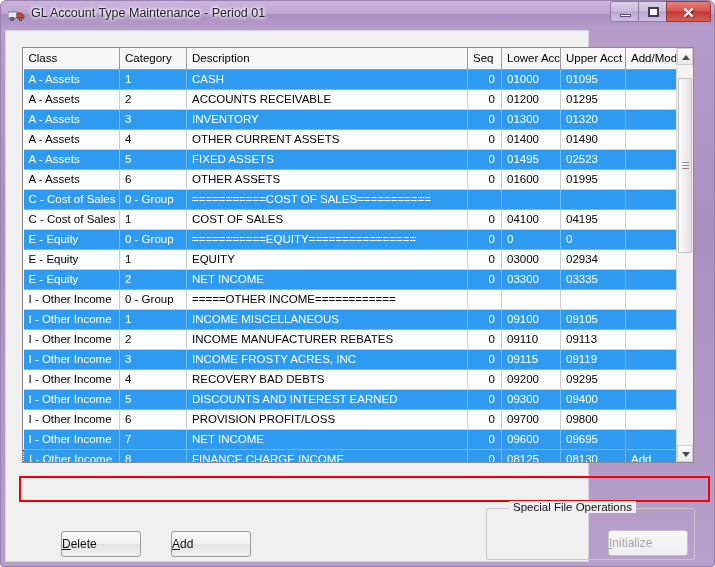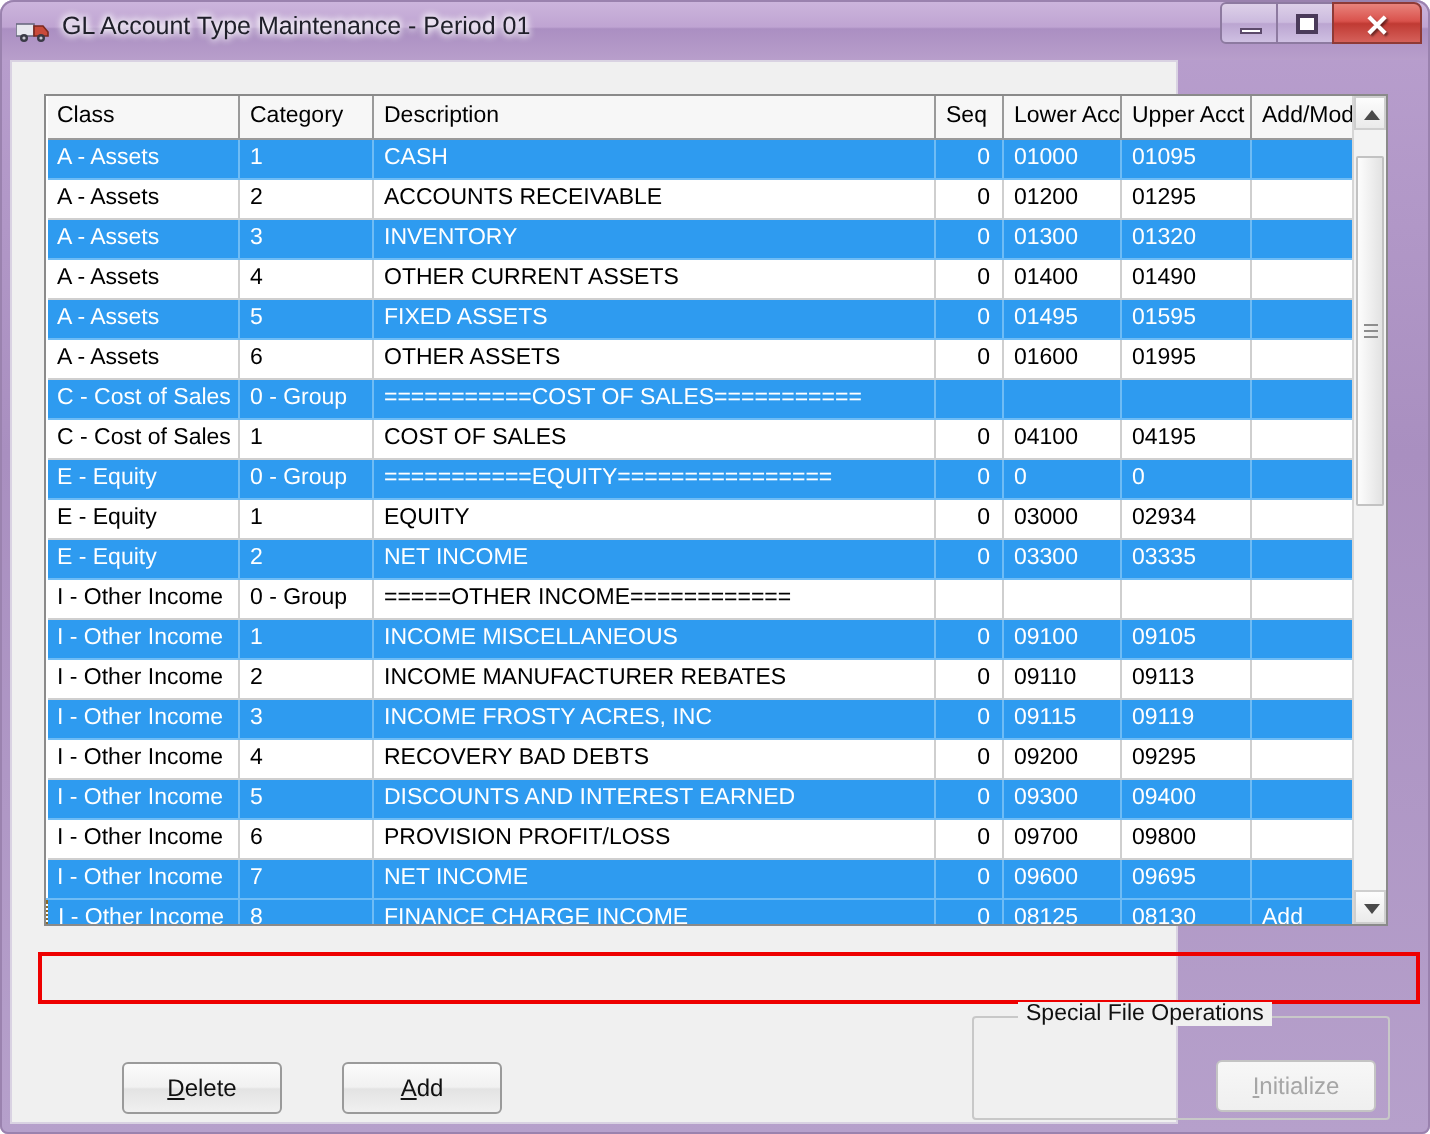--- a/index.html
+++ b/index.html
@@ -204,21 +204,20 @@
   .btn {
     position: absolute;
     height: 26px;
     background: linear-gradient(180deg,#fbfbfb 0%, #f1f1f1 48%, #e3e3e3 52%, #f0f0f0 100%);
     border: 1px solid #9a9a9a;
     border-radius: 3px;
     font-size: 12px;
     color: #111;
     font-family: "Liberation Sans", sans-serif;
     cursor: default;
-    text-align: center;
     line-height: 24px;
   }
   .btn.def { border: 2px solid #7a7a7a; line-height: 22px; }
   .btn.disabled { color: #a6a6a6; border-color: #c4c4c4; background: linear-gradient(180deg,#f7f7f7,#efefef); }
   .btn u { text-decoration: underline; }
 
   .b-delete { left: 55px;  top: 500px; width: 80px; }
   .b-add    { left: 165px; top: 500px; width: 80px; }
   .b-close  { left: 246px; top: 500px; width: 80px; }
 
@@ -322,21 +321,21 @@
               <td class="c-lower">01400</td>
               <td class="c-upper">01490</td>
               <td class="c-addmod"></td>
             </tr>
             <tr class="sel">
               <td class="c-class">A - Assets</td>
               <td class="c-cat">5</td>
               <td class="c-desc">FIXED ASSETS</td>
               <td class="c-seq">0</td>
               <td class="c-lower">01495</td>
-              <td class="c-upper">01595</td>
+              <td class="c-upper">02523</td>
               <td class="c-addmod"></td>
             </tr>
             <tr class="plain">
               <td class="c-class">A - Assets</td>
               <td class="c-cat">6</td>
               <td class="c-desc">OTHER ASSETS</td>
               <td class="c-seq">0</td>
               <td class="c-lower">01600</td>
               <td class="c-upper">01995</td>
               <td class="c-addmod"></td>

